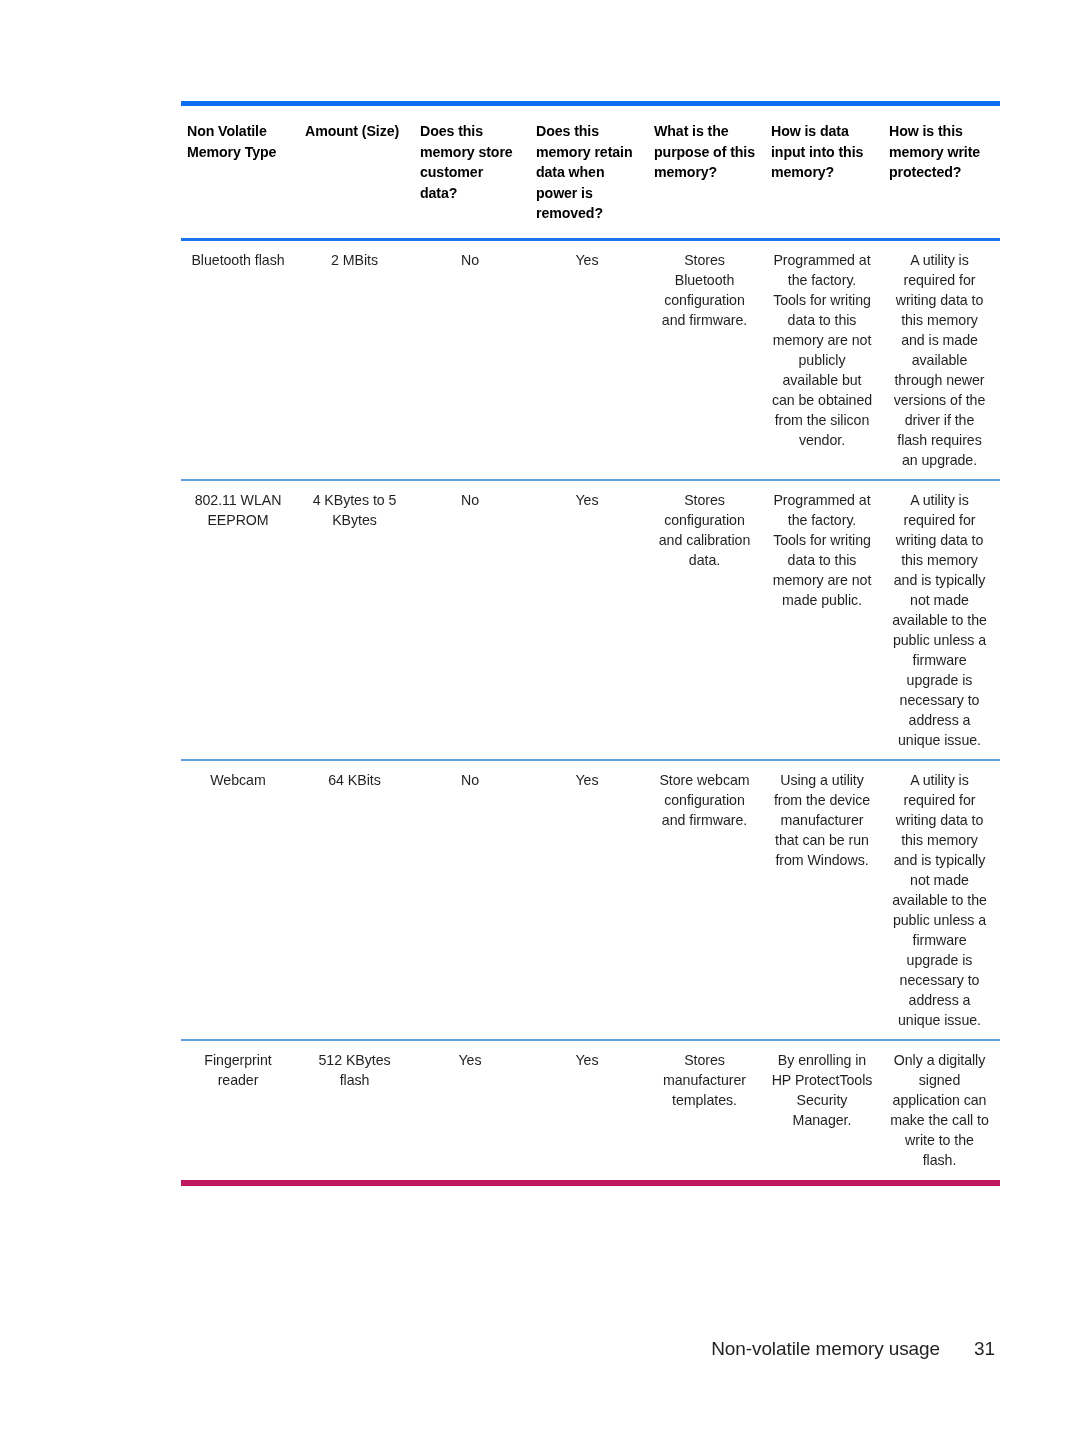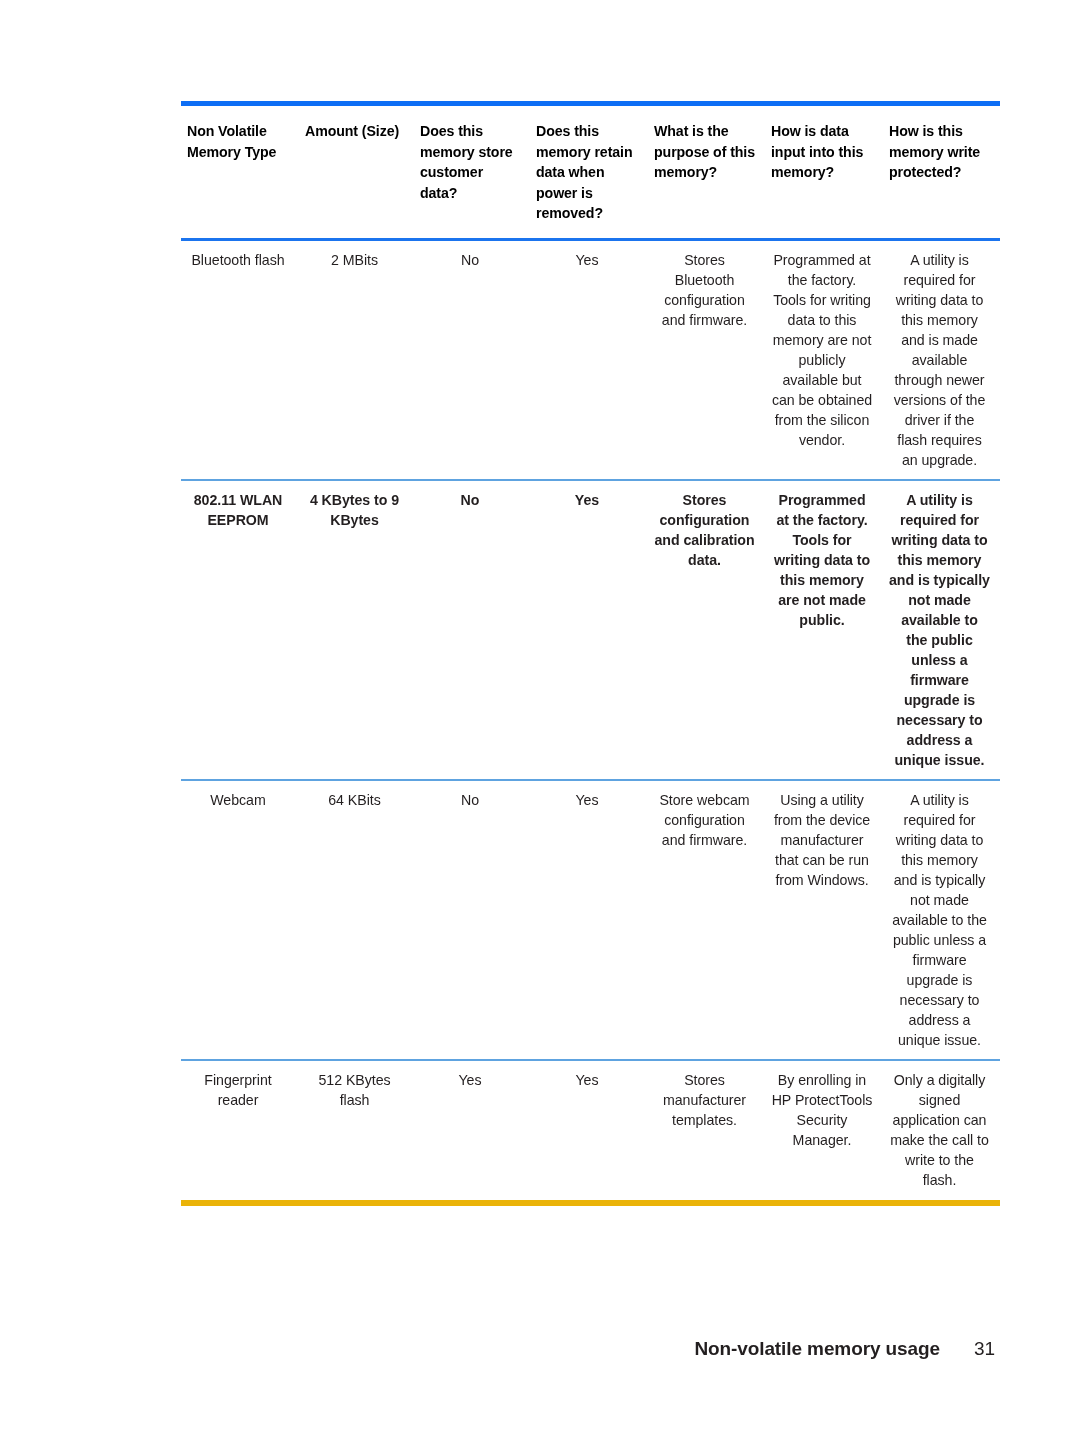--- a/index.html
+++ b/index.html
@@ -67,47 +67,47 @@
     font-size: 14.2px;
     line-height: 20px;
     letter-spacing: -0.05px;
     color: #231f20;
     padding: 9px 10px 9px 6px;
     border-bottom: 2px solid #5ea3e0;
     word-wrap: break-word;
   }
 
   tbody tr.data-row:last-child td {
-    border-bottom: 6px solid #eab308;
+    border-bottom: 6px solid #be185d;
     padding-bottom: 10px;
   }
 
   
   tbody tr.r0 td { height: 215px; }
-  tbody tr.r1 td { height: 256px; font-weight: bold; }
+  tbody tr.r1 td { height: 256px; }
   tbody tr.r2 td { height: 252px; }
   tbody tr.r3 td { height: 106px; }
 
   .cell-text { display: block; white-space: pre-line; }
 
   
   .page-footer {
     position: absolute;
     left: 181px;
     top: 1338px;
     width: 819px;
     height: 30px;
     display: flex;
     justify-content: flex-end;
     align-items: baseline;
     font-size: 19px;
     color: #231f20;
     letter-spacing: -0.1px;
   }
-  .footer-title { margin-right: 34px; font-weight: bold; }
+  .footer-title { margin-right: 34px; }
   .footer-pageno { min-width: 26px; text-align: left; }
 </style>
 </head>
 <body>
 
 <div class="page">
 
   <div class="nvm-table-wrap">
     <table class="nvm-table">
       <colgroup>
@@ -154,21 +154,21 @@
           <td>
               <span class="cell-text">A utility is required for writing data to this memory and is made available through newer versions of the driver if the flash requires an upgrade.</span>
             </td>
         </tr>
 
         <tr class="data-row r1">
           <td>
               <span class="cell-text">802.11 WLAN EEPROM</span>
             </td>
           <td>
-              <span class="cell-text">4 KBytes to 9 KBytes</span>
+              <span class="cell-text">4 KBytes to 5 KBytes</span>
             </td>
           <td>
               <span class="cell-text">No</span>
             </td>
           <td>
               <span class="cell-text">Yes</span>
             </td>
           <td>
               <span class="cell-text">Stores configuration and calibration data.</span>
             </td>

